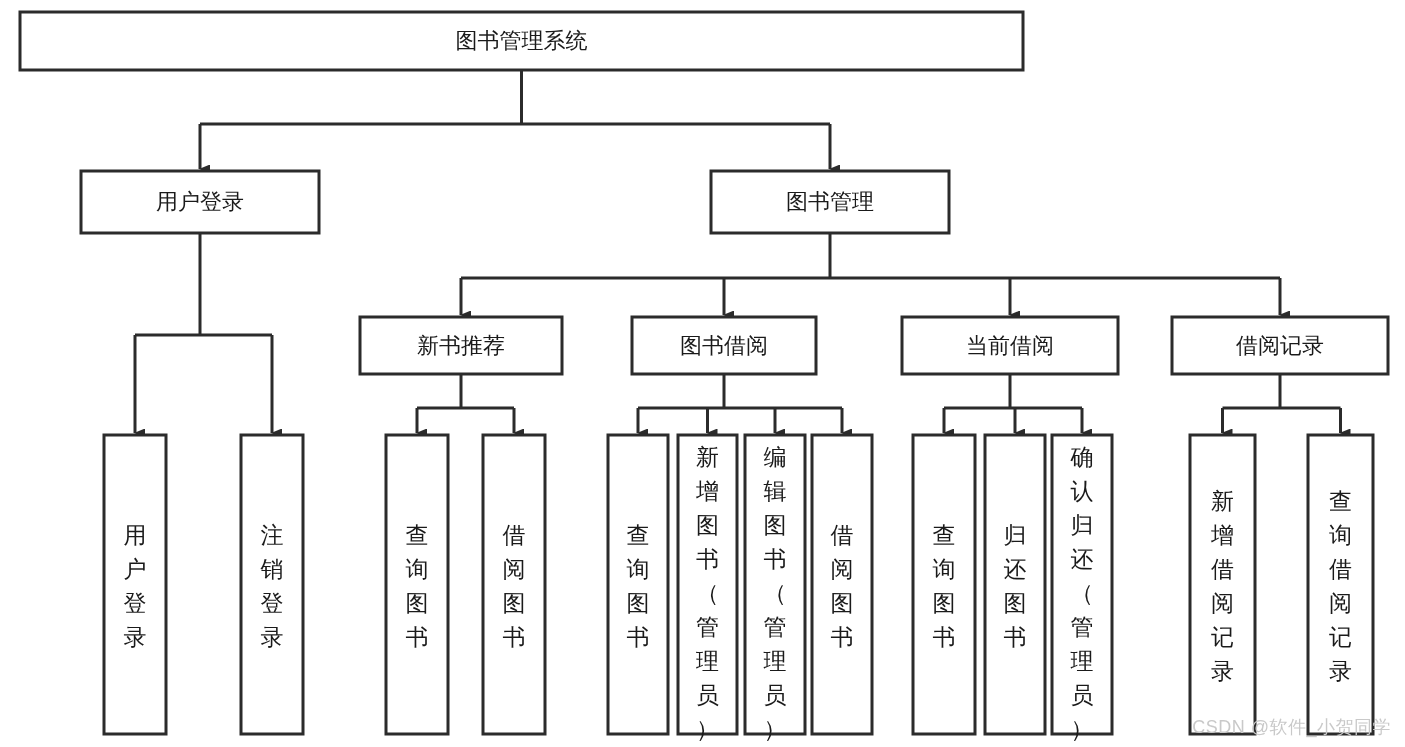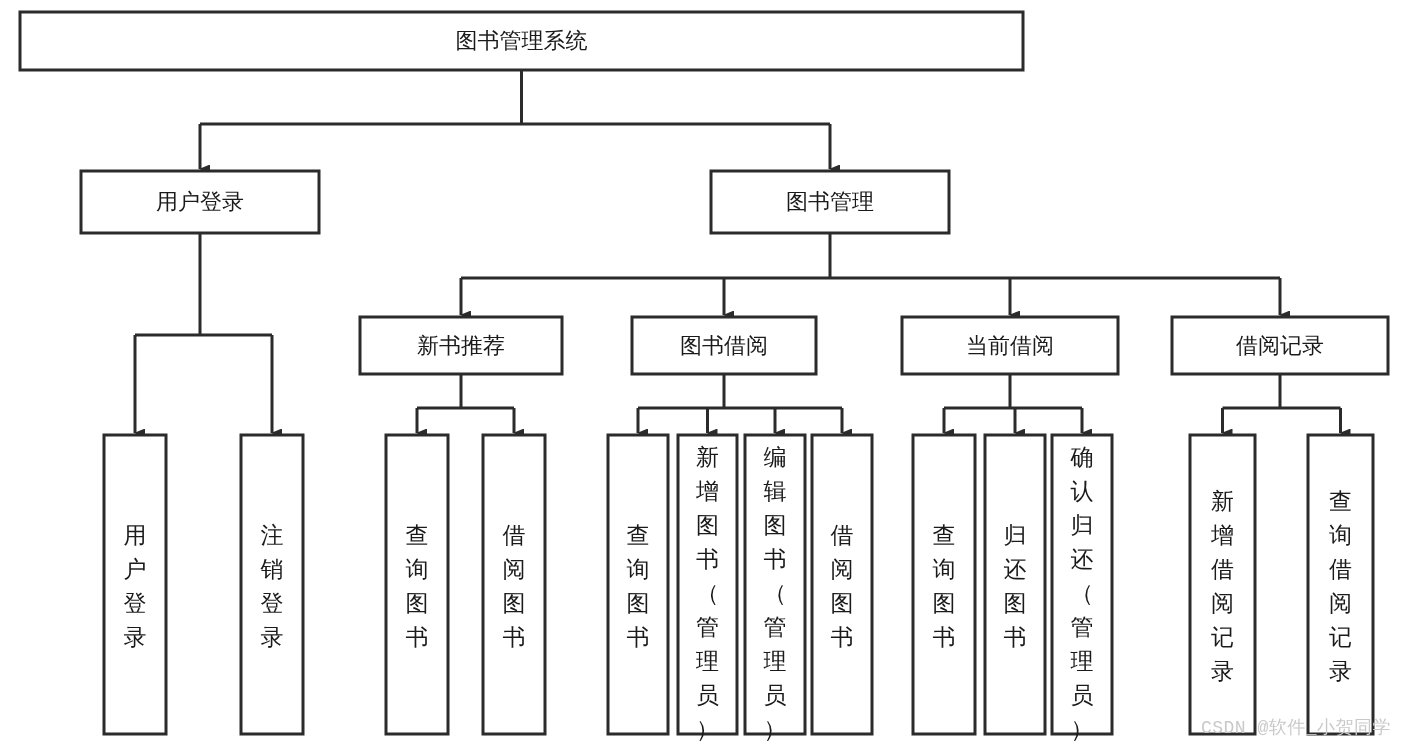--- a/index.html
+++ b/index.html
@@ -52,21 +52,21 @@
     stroke-linecap: butt;
   }
   .edge-arrow {
     fill: #2b2b2b;
     stroke: none;
   }
   .watermark {
     position: absolute;
     right: 14px;
     bottom: 8px;
-    font-family: Liberation Mono, monospace;
+    font-family: Liberation Sans, sans-serif;
     font-size: 18px;
     color: #c9c9c9;
     letter-spacing: 0.5px;
     white-space: nowrap;
     pointer-events: none;
   }
 </style>
 </head>
 <body>
 

